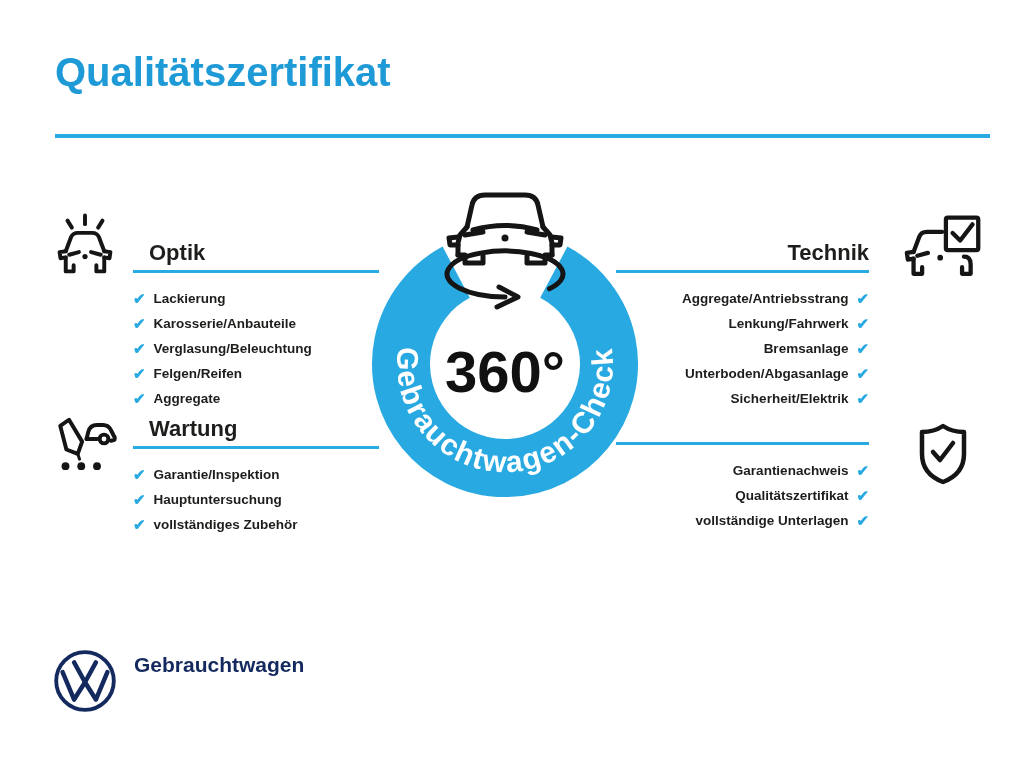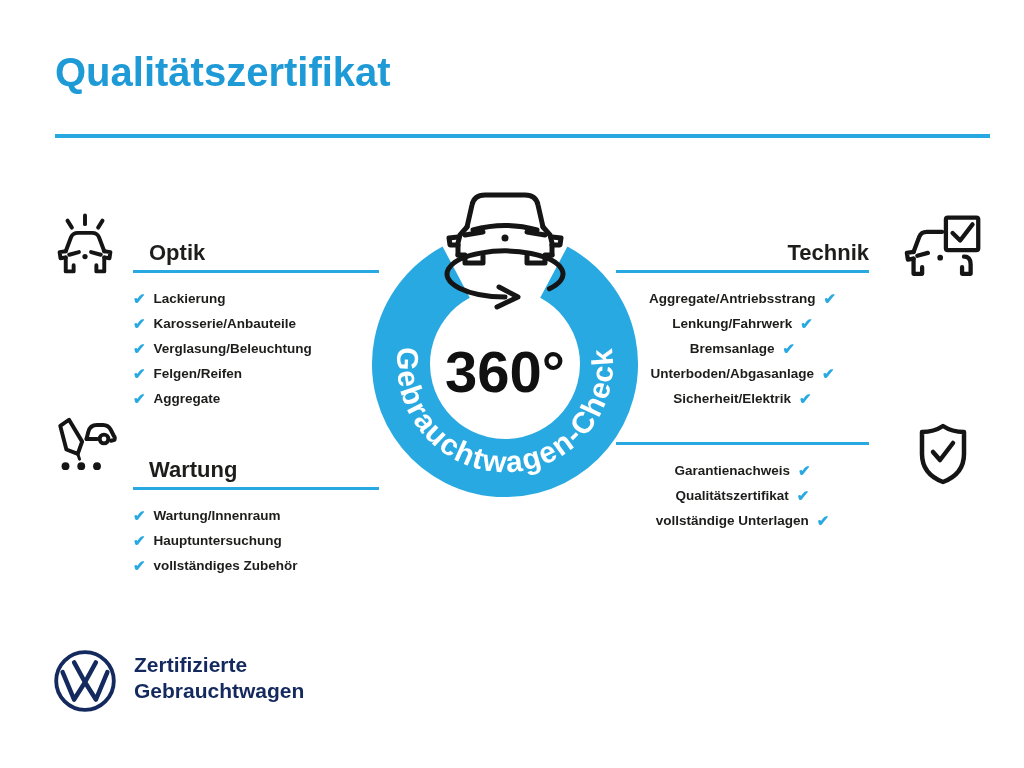--- a/index.html
+++ b/index.html
@@ -15,25 +15,25 @@
   .section{position:absolute;width:246px;}
   .section.right{width:253px;text-align:right;}
   .sec-title{font-size:22px;font-weight:bold;color:#1D1D1B;line-height:24px;margin-left:16px;}
   .sec-rule{height:3px;background:#29A9E1;margin-top:5px;}
   .sec-list{margin-top:13px;}
   .row{display:flex;align-items:center;height:25px;font-size:13.5px;font-weight:600;
        color:#1D1D1B;}
   .row .chk{color:#29A9E1;font-size:15px;line-height:1;}
   .section.left .row{justify-content:flex-start;}
   .section.left .row .chk{margin-right:8px;}
-  .section.right .row{justify-content:center;}
+  .section.right .row{justify-content:flex-end;}
   .section.right .row .chk{margin-left:8px;}
 
   #sec-optik{left:133px;top:241px;}
-  #sec-wartung{left:133px;top:458px;}
+  #sec-wartung{left:133px;top:417px;}
   #sec-technik{right:131px;top:241px;}
   #sec-garantie{right:131px;top:437px;}
 
   
   .icon{position:absolute;}
   #icon-optik{left:50px;top:208px;}
   #icon-wartung{left:48px;top:410px;}
   #icon-technik{left:904px;top:212px;}
   #icon-garantie{left:916px;top:421px;}
 
@@ -105,21 +105,21 @@
     <circle cx="38" cy="64" r="4.5" fill="#151515" stroke="none"></circle>
     <circle cx="56" cy="64" r="4.5" fill="#151515" stroke="none"></circle>
   </svg>
 
   <div class="section left" id="sec-wartung">
     <div class="sec-title">Wartung</div>
     <div class="sec-rule"></div>
     <div class="sec-list">
       <div class="row">
           <span class="chk">✔</span>
-          <span>Wartung/Innenraum</span>
+          <span>Garantie/Inspektion</span>
         </div>
       <div class="row">
           <span class="chk">✔</span>
           <span>Hauptuntersuchung</span>
         </div>
       <div class="row">
           <span class="chk">✔</span>
           <span>vollständiges Zubehör</span>
         </div>
     </div>
@@ -213,17 +213,16 @@
       <path d="M 154 102 L 173 112 L 152 122"></path>
     </g>
   </svg>
 
   <svg id="footer-logo" width="64" height="64" viewBox="0 0 100 100" fill="none" stroke="#142A5E" stroke-linecap="round" stroke-linejoin="round">
     <circle cx="50" cy="50" r="45" stroke-width="6"></circle>
     <path d="M33 21 L50 52 L67 21" stroke-width="7"></path>
     <path d="M15 36 L33 79 L50 52 L67 79 L85 36" stroke-width="7"></path>
   </svg>
   <div class="footer-text">
-    <div>Zertifizierte</div>
     <div>Gebrauchtwagen</div>
   </div>
 
 </div>
 
 </body></html>

